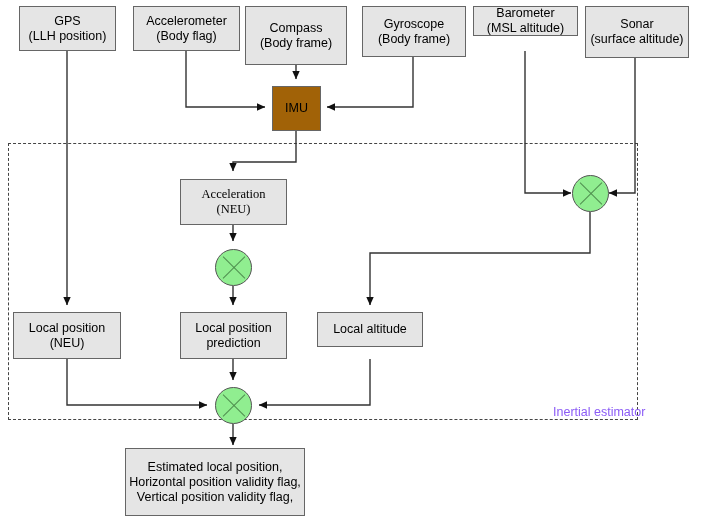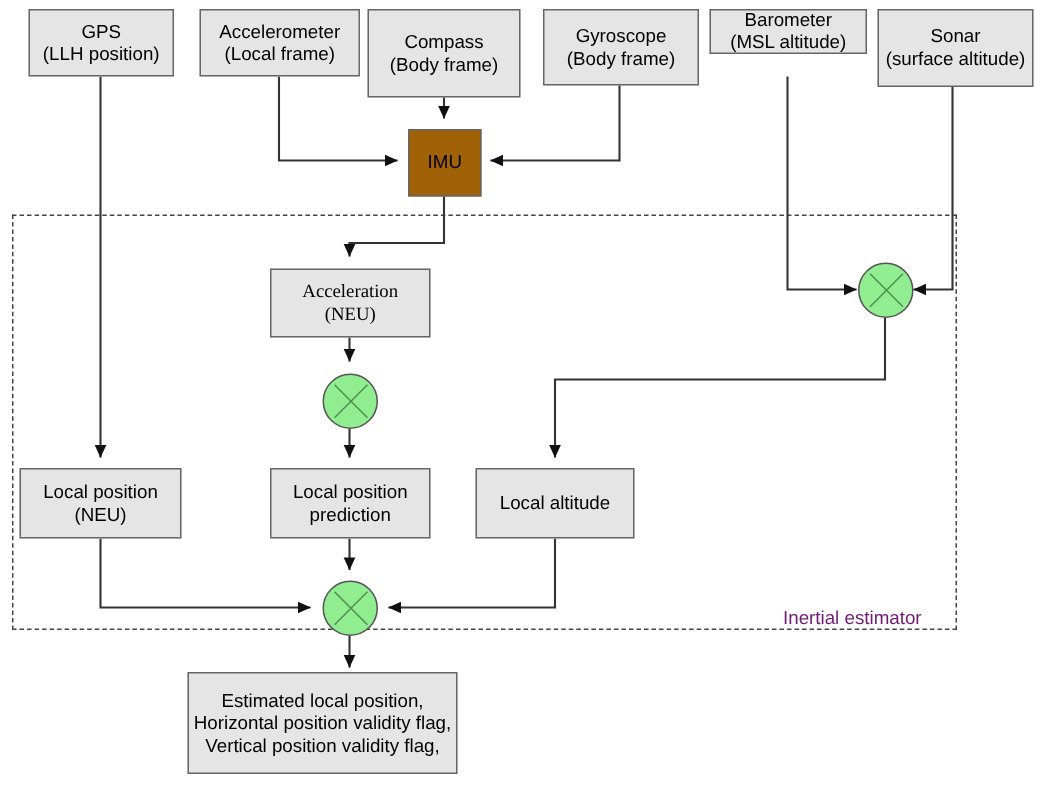--- a/index.html
+++ b/index.html
@@ -23,22 +23,23 @@
   .node.imu{background:#a16207;}
   .dashed-region{
     position:absolute;
     box-sizing:border-box;
     border:1px dashed #444444;
     background:transparent;
   }
   .region-label{
     position:absolute;
     font-size:12.5px;
-    color:#701a75;
+    color:#8b5cf6;
     white-space:nowrap;
+    margin-left:31px;
   }
   .sumnode{
     position:absolute;
     width:37px;height:37px;
     border-radius:50%;
     background:#90ee90;
     border:1px solid #555555;
     box-sizing:border-box;
   }
   .sumnode::before,.sumnode::after{
@@ -93,21 +94,21 @@
 
       <path d="M370,359 L370,405 L259,405" marker-end="url(#ah)"></path>
 
       <path d="M233,424 L233,445" marker-end="url(#ah)"></path>
     </g>
   </svg>
 
   <div class="node" style="left:19px;top:6px;width:97px;height:45px;">GPS
 (LLH position)</div>
   <div class="node" style="left:133px;top:6px;width:107px;height:45px;">Accelerometer
-(Local frame)</div>
+(Body flag)</div>
   <div class="node" style="left:245px;top:6px;width:102px;height:59px;">Compass
 (Body frame)</div>
   <div class="node" style="left:362px;top:6px;width:104px;height:51px;">Gyroscope
 (Body frame)</div>
   <div class="node" style="left:473px;top:6px;width:105px;height:30px;">Barometer
 (MSL altitude)</div>
   <div class="node" style="left:585px;top:6px;width:104px;height:52px;">Sonar
 (surface altitude)</div>
 
   <div class="node imu" style="left:272px;top:86px;width:49px;height:45px;">IMU</div>
@@ -116,21 +117,21 @@
 (NEU)</div>
 
   <div class="sumnode" style="left:215px;top:249px;"></div>
 
   <div class="sumnode" style="left:572px;top:175px;"></div>
 
   <div class="node" style="left:13px;top:312px;width:108px;height:47px;">Local position
 (NEU)</div>
   <div class="node" style="left:180px;top:312px;width:107px;height:47px;">Local position
 prediction</div>
-  <div class="node" style="left:317px;top:312px;width:106px;height:47px;text-align:right;">Local altitude</div>
+  <div class="node" style="left:317px;top:312px;width:106px;height:35px;text-align:right;">Local altitude</div>
 
   <div class="sumnode" style="left:215px;top:387px;"></div>
 
   <div class="node" style="left:125px;top:448px;width:180px;height:68px;">Estimated local position,
 Horizontal position validity flag,
 Vertical position validity flag,</div>
 
 </div>
 
 </body></html>

